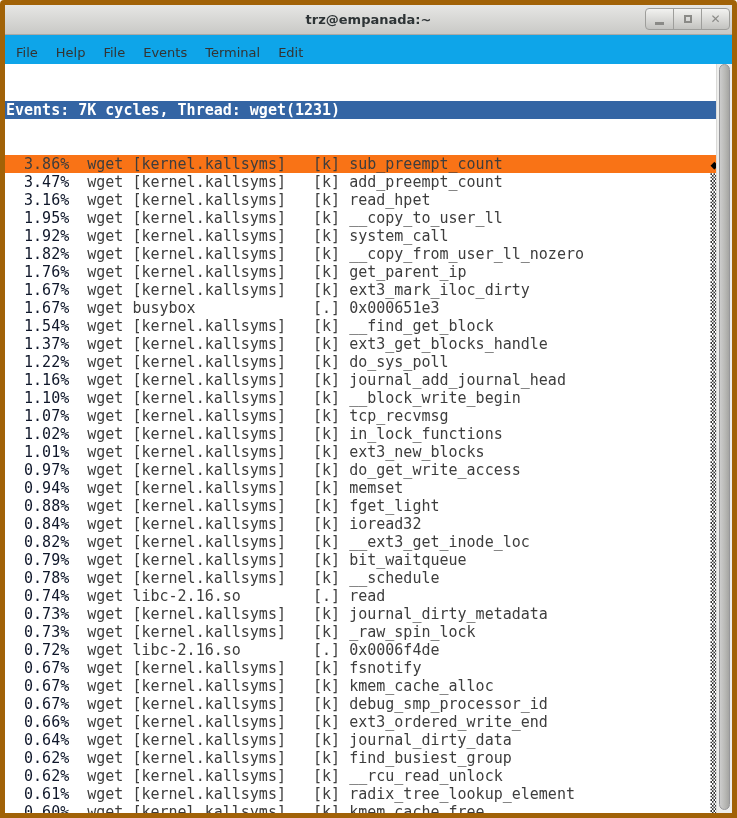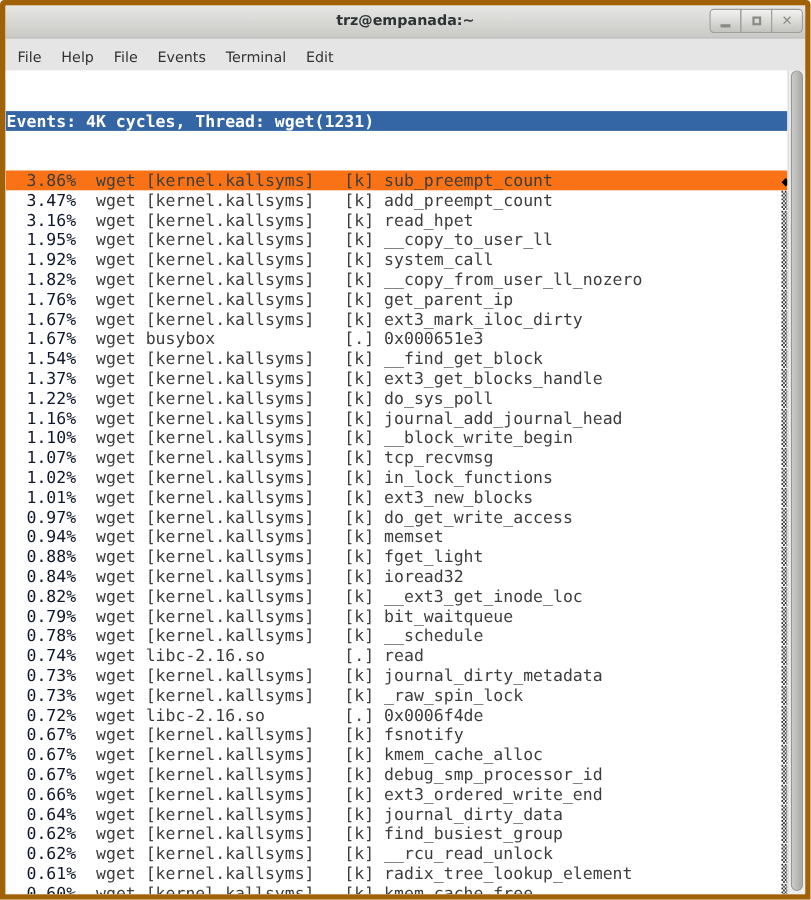--- a/index.html
+++ b/index.html
@@ -25,21 +25,21 @@
     background:linear-gradient(#f2f2f0,#c3c3c0);
     border:1px solid #9e9e9b;
     display:flex; align-items:center; justify-content:center;
     color:#8a8a87; font-size:12px; font-weight:bold; cursor:default;
   }
   .winbtn:first-child { border-radius:4px 0 0 4px; }
   .winbtn:last-child  { border-radius:0 4px 4px 0; }
   .maxbox { width:8px; height:8px; border:2px solid #8a8a87; display:inline-block; }
   .minbar { width:9px; height:3px; background:#8a8a87; display:inline-block; margin-top:8px; }
   .menubar {
-    height:36px; background:#e5e5e5; border-bottom:1px solid #e4e4e2;
+    height:36px; background:#0ea5e9; border-bottom:1px solid #e4e4e2;
     display:flex; align-items:center; padding-left:2px;
     font-size:13px; color:#333333;
   }
   .menuitem { padding:5px 9px; cursor:default; }
   .terminal {
     position:absolute; top:59px; left:0; right:16px; bottom:0;
     background:#ffffff; overflow:hidden;
     font-family:"DejaVu Sans Mono", monospace;
     font-size:15px; line-height:18px; white-space:pre;
     padding:1px 0 0 1px; color:#3d3d3d;
@@ -84,21 +84,21 @@
   <div class="menubar">
     <span class="menuitem">File</span>
     <span class="menuitem">Help</span>
     <span class="menuitem">File</span>
     <span class="menuitem">Events</span>
     <span class="menuitem">Terminal</span>
     <span class="menuitem">Edit</span>
   </div>
 
   <div class="terminal">
-    <div class="hdr">Events: 4K cycles, Thread: wget(1231)</div>
+    <div class="hdr">Events: 7K cycles, Thread: wget(1231)</div>
     <div><div class="trow sel"><span class="pct">  3.86%</span><span>  wget [kernel.kallsyms]   [k] sub_preempt_count                       </span><span class="edge">◆</span></div><div class="trow"><span class="pct">  3.47%</span><span>  wget [kernel.kallsyms]   [k] add_preempt_count                       </span><span class="edge">▒</span></div><div class="trow"><span class="pct">  3.16%</span><span>  wget [kernel.kallsyms]   [k] read_hpet                               </span><span class="edge">▒</span></div><div class="trow"><span class="pct">  1.95%</span><span>  wget [kernel.kallsyms]   [k] __copy_to_user_ll                       </span><span class="edge">▒</span></div><div class="trow"><span class="pct">  1.92%</span><span>  wget [kernel.kallsyms]   [k] system_call                             </span><span class="edge">▒</span></div><div class="trow"><span class="pct">  1.82%</span><span>  wget [kernel.kallsyms]   [k] __copy_from_user_ll_nozero              </span><span class="edge">▒</span></div><div class="trow"><span class="pct">  1.76%</span><span>  wget [kernel.kallsyms]   [k] get_parent_ip                           </span><span class="edge">▒</span></div><div class="trow"><span class="pct">  1.67%</span><span>  wget [kernel.kallsyms]   [k] ext3_mark_iloc_dirty                    </span><span class="edge">▒</span></div><div class="trow"><span class="pct">  1.67%</span><span>  wget busybox             [.] 0x000651e3                              </span><span class="edge">▒</span></div><div class="trow"><span class="pct">  1.54%</span><span>  wget [kernel.kallsyms]   [k] __find_get_block                        </span><span class="edge">▒</span></div><div class="trow"><span class="pct">  1.37%</span><span>  wget [kernel.kallsyms]   [k] ext3_get_blocks_handle                  </span><span class="edge">▒</span></div><div class="trow"><span class="pct">  1.22%</span><span>  wget [kernel.kallsyms]   [k] do_sys_poll                             </span><span class="edge">▒</span></div><div class="trow"><span class="pct">  1.16%</span><span>  wget [kernel.kallsyms]   [k] journal_add_journal_head                </span><span class="edge">▒</span></div><div class="trow"><span class="pct">  1.10%</span><span>  wget [kernel.kallsyms]   [k] __block_write_begin                     </span><span class="edge">▒</span></div><div class="trow"><span class="pct">  1.07%</span><span>  wget [kernel.kallsyms]   [k] tcp_recvmsg                             </span><span class="edge">▒</span></div><div class="trow"><span class="pct">  1.02%</span><span>  wget [kernel.kallsyms]   [k] in_lock_functions                       </span><span class="edge">▒</span></div><div class="trow"><span class="pct">  1.01%</span><span>  wget [kernel.kallsyms]   [k] ext3_new_blocks                         </span><span class="edge">▒</span></div><div class="trow"><span class="pct">  0.97%</span><span>  wget [kernel.kallsyms]   [k] do_get_write_access                     </span><span class="edge">▒</span></div><div class="trow"><span class="pct">  0.94%</span><span>  wget [kernel.kallsyms]   [k] memset                                  </span><span class="edge">▒</span></div><div class="trow"><span class="pct">  0.88%</span><span>  wget [kernel.kallsyms]   [k] fget_light                              </span><span class="edge">▒</span></div><div class="trow"><span class="pct">  0.84%</span><span>  wget [kernel.kallsyms]   [k] ioread32                                </span><span class="edge">▒</span></div><div class="trow"><span class="pct">  0.82%</span><span>  wget [kernel.kallsyms]   [k] __ext3_get_inode_loc                    </span><span class="edge">▒</span></div><div class="trow"><span class="pct">  0.79%</span><span>  wget [kernel.kallsyms]   [k] bit_waitqueue                           </span><span class="edge">▒</span></div><div class="trow"><span class="pct">  0.78%</span><span>  wget [kernel.kallsyms]   [k] __schedule                              </span><span class="edge">▒</span></div><div class="trow"><span class="pct">  0.74%</span><span>  wget libc-2.16.so        [.] read                                    </span><span class="edge">▒</span></div><div class="trow"><span class="pct">  0.73%</span><span>  wget [kernel.kallsyms]   [k] journal_dirty_metadata                  </span><span class="edge">▒</span></div><div class="trow"><span class="pct">  0.73%</span><span>  wget [kernel.kallsyms]   [k] _raw_spin_lock                          </span><span class="edge">▒</span></div><div class="trow"><span class="pct">  0.72%</span><span>  wget libc-2.16.so        [.] 0x0006f4de                              </span><span class="edge">▒</span></div><div class="trow"><span class="pct">  0.67%</span><span>  wget [kernel.kallsyms]   [k] fsnotify                                </span><span class="edge">▒</span></div><div class="trow"><span class="pct">  0.67%</span><span>  wget [kernel.kallsyms]   [k] kmem_cache_alloc                        </span><span class="edge">▒</span></div><div class="trow"><span class="pct">  0.67%</span><span>  wget [kernel.kallsyms]   [k] debug_smp_processor_id                  </span><span class="edge">▒</span></div><div class="trow"><span class="pct">  0.66%</span><span>  wget [kernel.kallsyms]   [k] ext3_ordered_write_end                  </span><span class="edge">▒</span></div><div class="trow"><span class="pct">  0.64%</span><span>  wget [kernel.kallsyms]   [k] journal_dirty_data                      </span><span class="edge">▒</span></div><div class="trow"><span class="pct">  0.62%</span><span>  wget [kernel.kallsyms]   [k] find_busiest_group                      </span><span class="edge">▒</span></div><div class="trow"><span class="pct">  0.62%</span><span>  wget [kernel.kallsyms]   [k] __rcu_read_unlock                       </span><span class="edge">▒</span></div><div class="trow"><span class="pct">  0.61%</span><span>  wget [kernel.kallsyms]   [k] radix_tree_lookup_element               </span><span class="edge">▒</span></div><div class="trow"><span class="pct">  0.60%</span><span>  wget [kernel.kallsyms]   [k] kmem_cache_free                         </span><span class="edge">▒</span></div></div>
     
   </div>
 
   <div class="scrollbar">
     <div class="thumb"></div>
   </div>
 
 </div>
 

